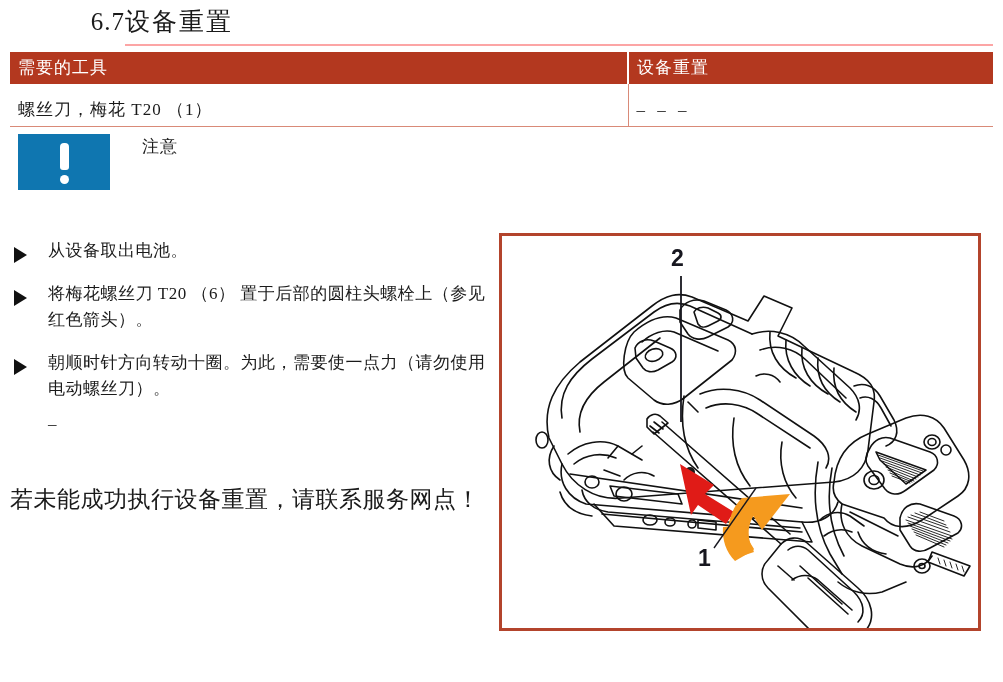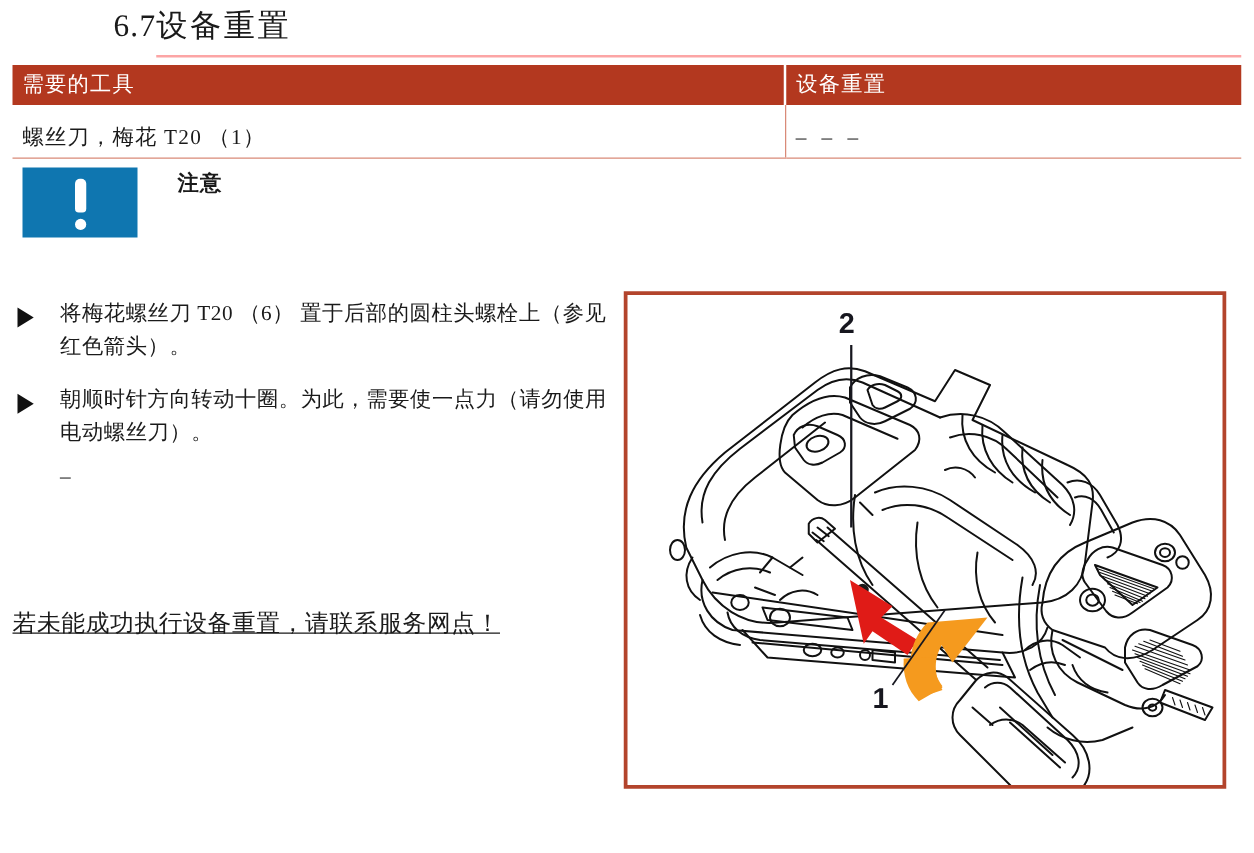--- a/index.html
+++ b/index.html
@@ -82,21 +82,20 @@
     letter-spacing: 4px;
   }
 
   
   .notice {
     position: absolute;
     left: 18px; top: 134px;
     width: 470px;
     display: flex;
     align-items: flex-start;
-    font-weight: bold;
   }
   .notice-icon {
     width: 92px; height: 56px;
     flex: 0 0 92px;
     background: #0f76b0;
     position: relative;
   }
   .notice-icon .bang-stem {
     position: absolute;
     left: 50%;
@@ -182,25 +181,24 @@
     flex: 1 1 auto;
     font-size: 17px;
     line-height: 26px;
     letter-spacing: 0.5px;
     color: #1a1a1a;
   }
   .closing-note {
     position: absolute;
     left: 10px; top: 487px;
     width: 480px;
-    font-size: 19px;
+    font-size: 23px;
     line-height: 26px;
     letter-spacing: 0.5px;
     color: #1a1a1a;
-    text-decoration: underline;
   }
 
   
   .figure {
     position: absolute;
     left: 499px; top: 233px;
     width: 482px; height: 398px;
     border: 3px solid #b3442c;
     background: #ffffff;
   }
@@ -242,20 +240,24 @@
     <div class="bang-stem"></div>
     <div class="bang-dot"></div>
   </div>
   <div class="notice-text">
     <div class="notice-title">注意</div>
   </div>
 </div>
 
 <div class="steps">
 
+  <div class="step">
+    <div class="step-marker"><span class="tri"></span></div>
+    <div class="step-text">从设备取出电池。</div>
+  </div>
 
   <div class="step">
     <div class="step-marker"><span class="tri"></span></div>
     <div class="step-text">将梅花螺丝刀 T20 （6） 置于后部的圆柱头螺栓上（参见红色箭头）。</div>
   </div>
 
   <div class="step">
     <div class="step-marker"><span class="tri"></span></div>
     <div class="step-text">朝顺时针方向转动十圈。为此，需要使一点力（请勿使用电动螺丝刀）。</div>
   </div>

